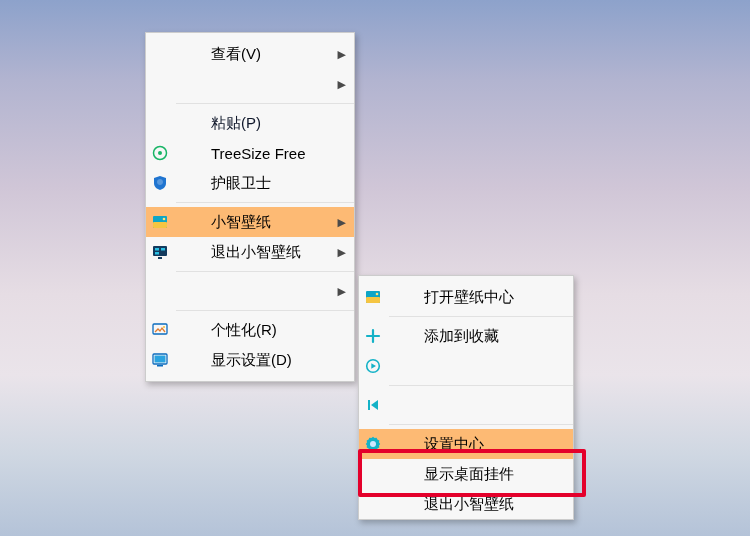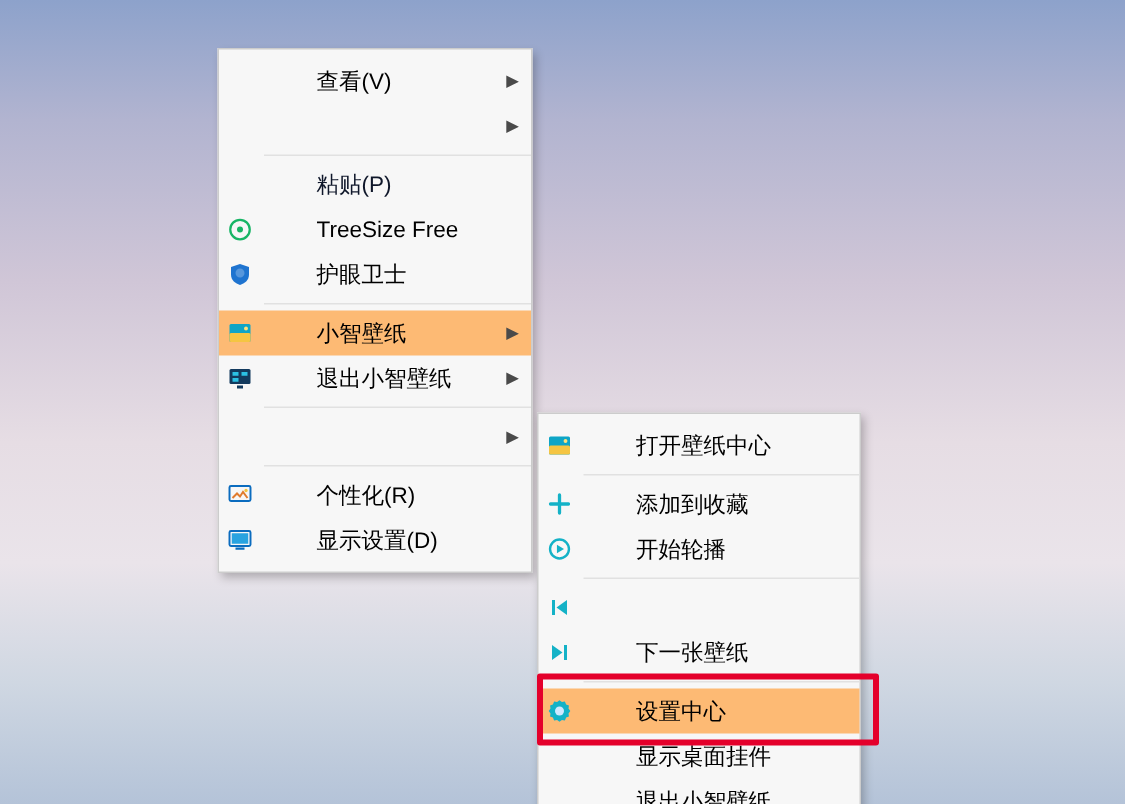--- a/index.html
+++ b/index.html
@@ -146,41 +146,31 @@
     </span>
     <span class="label">添加到收藏</span>
   </div>
   <div class="item">
     <span class="icon">
       <svg width="16" height="16" viewBox="0 0 16 16">
           <circle cx="8" cy="8" r="6.3" fill="none" stroke="#14b2c7" stroke-width="1.6"></circle>
           <path d="M6.3 5.2v5.6L11 8z" fill="#14b2c7"></path>
         </svg>
     </span>
-    <span class="label">开始轮播</span>
   </div>
 
   <div class="sep"></div>
 
   <div class="item">
     <span class="icon">
       <svg width="16" height="16" viewBox="0 0 16 16">
           <rect x="3" y="3" width="2" height="10" fill="#14b2c7"></rect>
           <path d="M13 3v10L6 8z" fill="#14b2c7"></path>
         </svg>
     </span>
-  </div>
-  <div class="item">
-    <span class="icon">
-      <svg width="16" height="16" viewBox="0 0 16 16">
-          <rect x="11" y="3" width="2" height="10" fill="#14b2c7"></rect>
-          <path d="M3 3v10l7-5z" fill="#14b2c7"></path>
-        </svg>
-    </span>
-    <span class="label">下一张壁纸</span>
   </div>
 
   <div class="sep"></div>
 
   <div class="item hover">
     <span class="icon">
       <svg width="16" height="16" viewBox="0 0 16 16">
           <path fill="#14b2c7" d="M8 .8l1.6 1.2 2-.3.8 1.9 1.9.8-.3 2L15.2 8 14 9.6l.3 2-1.9.8-.8 1.9-2-.3L8 15.2 6.4 14l-2 .3-.8-1.9-1.9-.8.3-2L.8 8 2 6.4l-.3-2 1.9-.8.8-1.9 2 .3L8 .8z"></path>
           <circle cx="8" cy="8" r="3" fill="#cfe8ff"></circle>
         </svg>

